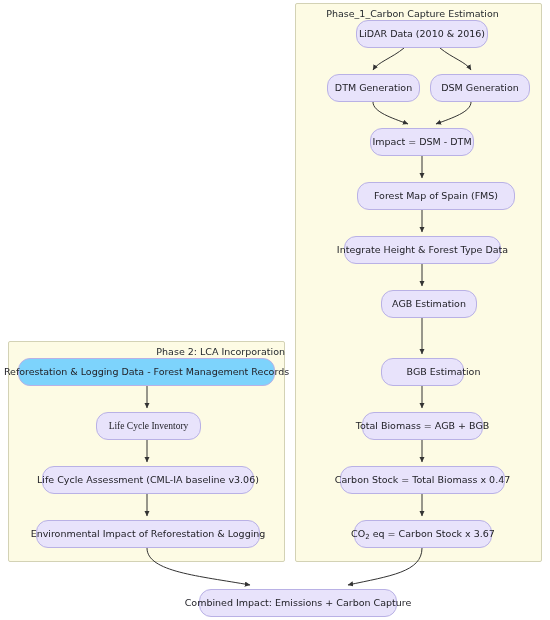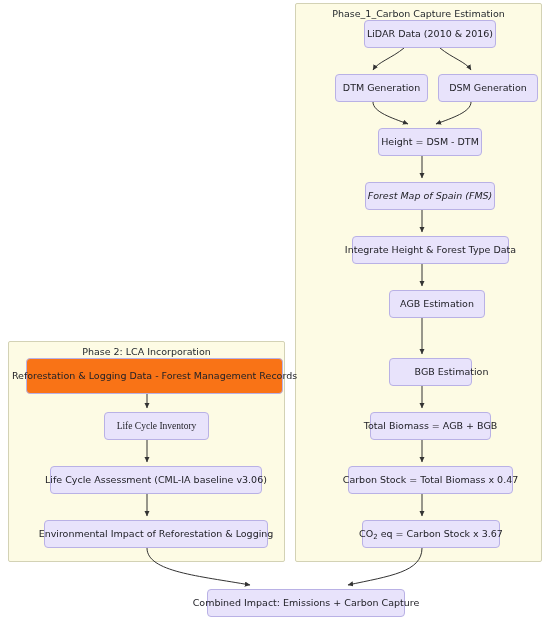--- a/index.html
+++ b/index.html
@@ -49,50 +49,49 @@
     font-size: 9.5px;
     color: #24292e;
     white-space: nowrap;
   }
 
   .node {
     position: absolute;
     box-sizing: border-box;
     background: #e8e3fb;
     border: 1px solid #b9b1e5;
-    border-radius: 4px;
+    border-radius: 12px;
     display: flex;
     align-items: center;
     justify-content: center;
     font-size: 9.5px;
     color: #222228;
     text-align: center;
     line-height: 1.1;
     white-space: nowrap;
     padding: 0 6px;
-    margin-left: 8px;
   }
 
   .node sub {
     font-size: 7px;
     vertical-align: baseline;
     position: relative;
     top: 2px;
   }
 </style>
 </head>
 <body>
 
 <div id="diagram-root">
 
   <div class="subgraph" id="sg-phase1" style="left: 295px; top: 3px; width: 247px; height: 559px; background: rgb(253, 251, 228); border-color: rgb(211, 210, 181);"></div>
-  <div class="subgraph-title" id="sg-phase1-title" style="left: 295px; width: 247px; right: auto; top: 8px;">Phase_1_Carbon Capture Estimation</div>
+  <div class="subgraph-title" id="sg-phase1-title" style="left: 289px; width: 247px; right: auto; top: 8px;">Phase_1_Carbon Capture Estimation</div>
 
   <div class="subgraph" id="sg-phase2" style="left: 8px; top: 341px; width: 277px; height: 221px; background: rgb(253, 251, 228); border-color: rgb(211, 210, 181);"></div>
-  <div class="subgraph-title" id="sg-phase2-title" style="left: 8px; width: 277px; right: auto; top: 346px;">Phase 2: LCA Incorporation</div>
+  <div class="subgraph-title" id="sg-phase2-title" style="left: 8px; width: 277px; right: auto; top: 346px; text-align: right;">Phase 2: LCA Incorporation</div>
 
   <svg class="edge-layer" id="edge-layer" viewBox="0 0 550 620" width="550" height="620">
     <defs>
       <marker id="arrowhead" markerWidth="7" markerHeight="7" refX="5.2" refY="2.6" orient="auto" markerUnits="strokeWidth">
         <path d="M 0 0 L 5.5 2.6 L 0 5.2 z" fill="#333333"></path>
       </marker>
     </defs>
     <g id="edge-group">
         <path d="M 404 48 C 392 58, 378 62, 373 70" fill="none" stroke="#333333" stroke-width="1" marker-end="url(#arrowhead)"></path>
         <path d="M 440 48 C 452 58, 466 62, 471 70" fill="none" stroke="#333333" stroke-width="1" marker-end="url(#arrowhead)"></path>
@@ -117,44 +116,44 @@
       <div class="node" style="left: 356px; top: 20px; width: 132px; height: 28px; background: rgb(232, 227, 251); border-color: rgb(185, 177, 229); color: rgb(34, 34, 40);">
         <span>LiDAR Data (2010 &amp; 2016)</span>
       </div>
       <div class="node" style="left: 327px; top: 74px; width: 93px; height: 28px; background: rgb(232, 227, 251); border-color: rgb(185, 177, 229); color: rgb(34, 34, 40);">
         <span>DTM Generation</span>
       </div>
       <div class="node" style="left: 430px; top: 74px; width: 100px; height: 28px; background: rgb(232, 227, 251); border-color: rgb(185, 177, 229); color: rgb(34, 34, 40);">
         <span>DSM Generation</span>
       </div>
       <div class="node" style="left: 370px; top: 128px; width: 104px; height: 28px; background: rgb(232, 227, 251); border-color: rgb(185, 177, 229); color: rgb(34, 34, 40);">
-        <span>Height = DSM - DTM</span>
+        <span>Impact = DSM - DTM</span>
       </div>
-      <div class="node" style="left: 357px; top: 182px; width: 130px; height: 28px; background: rgb(232, 227, 251); border-color: rgb(185, 177, 229); color: rgb(34, 34, 40); font-style: italic;">
+      <div class="node" style="left: 357px; top: 182px; width: 158px; height: 28px; background: rgb(232, 227, 251); border-color: rgb(185, 177, 229); color: rgb(34, 34, 40);">
         <span>Forest Map of Spain (FMS)</span>
       </div>
       <div class="node" style="left: 344px; top: 236px; width: 157px; height: 28px; background: rgb(232, 227, 251); border-color: rgb(185, 177, 229); color: rgb(34, 34, 40);">
         <span>Integrate Height &amp; Forest Type Data</span>
       </div>
       <div class="node" style="left: 381px; top: 290px; width: 96px; height: 28px; background: rgb(232, 227, 251); border-color: rgb(185, 177, 229); color: rgb(34, 34, 40);">
         <span>AGB Estimation</span>
       </div>
       <div class="node" style="left: 381px; top: 358px; width: 83px; height: 28px; background: rgb(232, 227, 251); border-color: rgb(185, 177, 229); color: rgb(34, 34, 40); padding-left: 48px;">
         <span>BGB Estimation</span>
       </div>
       <div class="node" style="left: 362px; top: 412px; width: 121px; height: 28px; background: rgb(232, 227, 251); border-color: rgb(185, 177, 229); color: rgb(34, 34, 40);">
         <span>Total Biomass = AGB + BGB</span>
       </div>
       <div class="node" style="left: 340px; top: 466px; width: 165px; height: 28px; background: rgb(232, 227, 251); border-color: rgb(185, 177, 229); color: rgb(34, 34, 40);">
         <span>Carbon Stock = Total Biomass x 0.47</span>
       </div>
       <div class="node" style="left: 354px; top: 520px; width: 138px; height: 28px; background: rgb(232, 227, 251); border-color: rgb(185, 177, 229); color: rgb(34, 34, 40);">
         <span>CO<sub>2</sub> eq = Carbon Stock x 3.67</span>
       </div>
-      <div class="node" style="left: 18px; top: 358px; width: 257px; height: 36px; background: #f97316; border-color: rgb(185, 177, 229); color: rgb(34, 34, 40);">
+      <div class="node" style="left: 18px; top: 358px; width: 257px; height: 28px; background: #7dd3fc; border-color: rgb(185, 177, 229); color: rgb(34, 34, 40);">
         <span>Reforestation &amp; Logging Data - Forest Management Records</span>
       </div>
       <div class="node" style="left: 96px; top: 412px; width: 105px; height: 28px; background: rgb(232, 227, 251); border-color: rgb(185, 177, 229); color: rgb(34, 34, 40); font-family: Liberation Serif, serif;">
         <span>Life Cycle Inventory</span>
       </div>
       <div class="node" style="left: 42px; top: 466px; width: 212px; height: 28px; background: rgb(232, 227, 251); border-color: rgb(185, 177, 229); color: rgb(34, 34, 40);">
         <span>Life Cycle Assessment (CML-IA baseline v3.06)</span>
       </div>
       <div class="node" style="left: 36px; top: 520px; width: 224px; height: 28px; background: rgb(232, 227, 251); border-color: rgb(185, 177, 229); color: rgb(34, 34, 40);">
         <span>Environmental Impact of Reforestation &amp; Logging</span>

